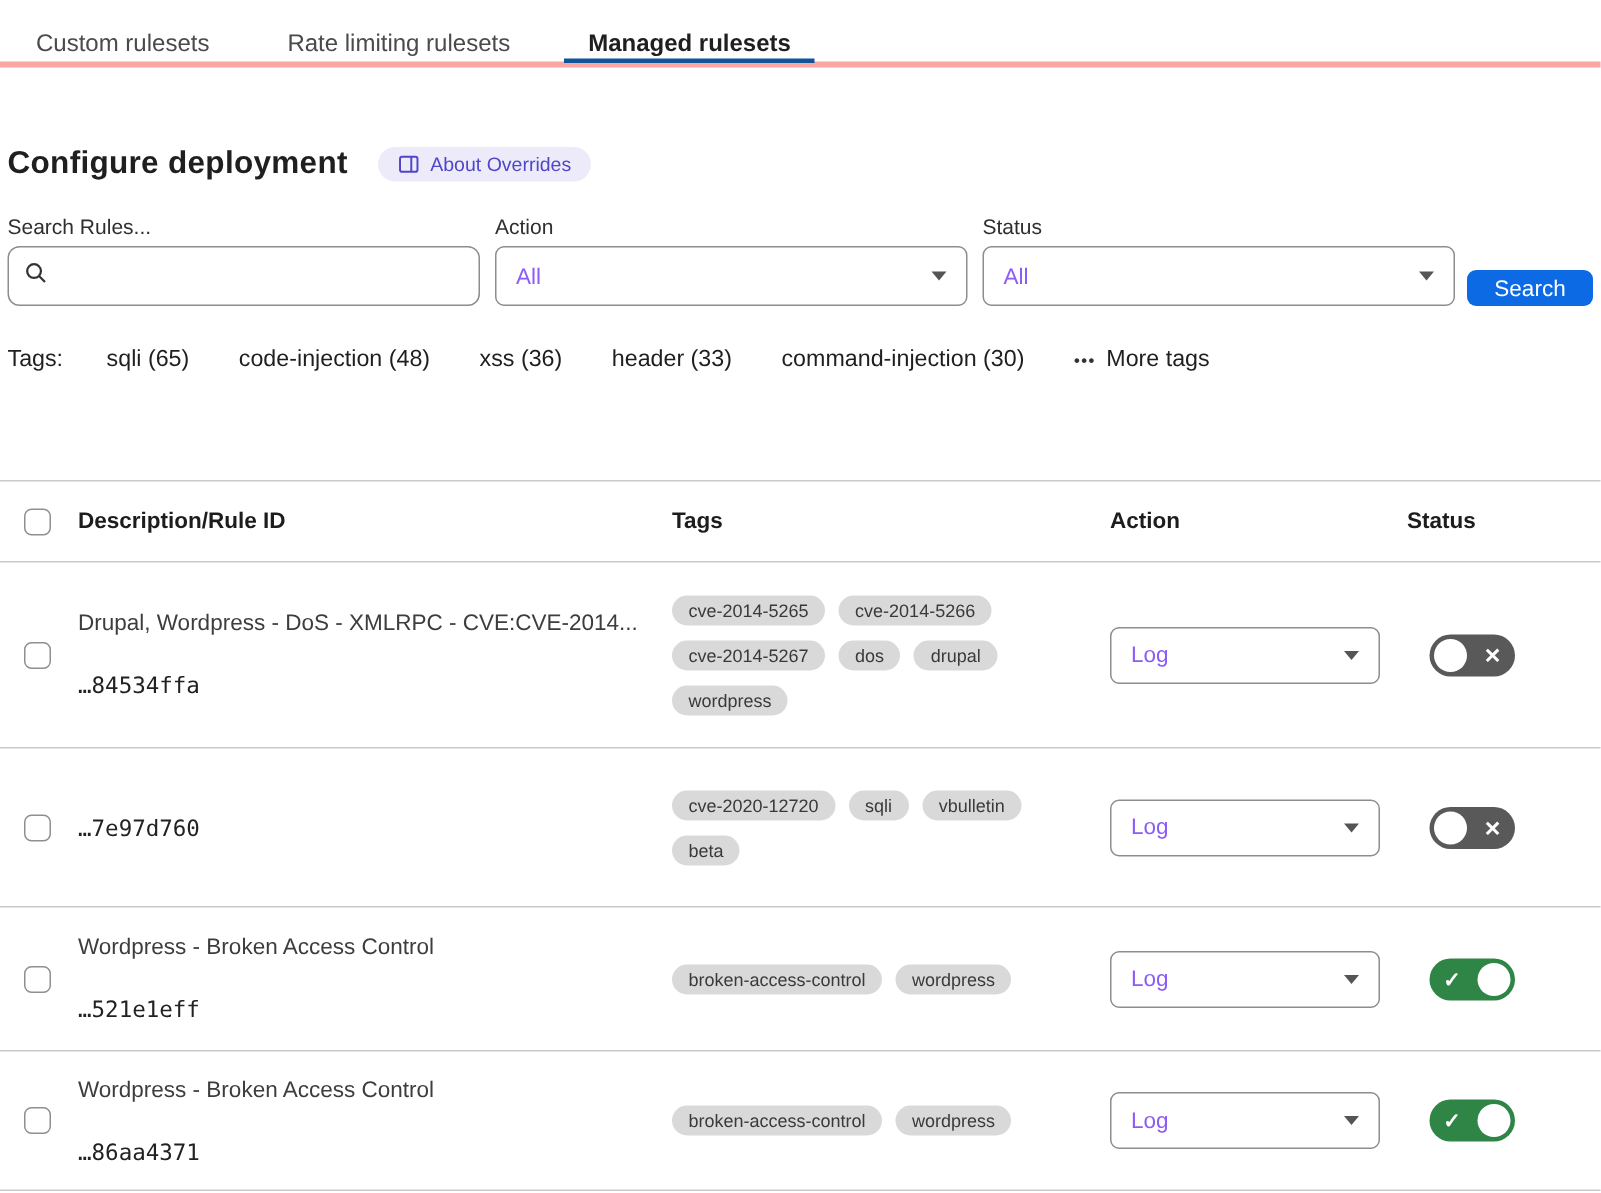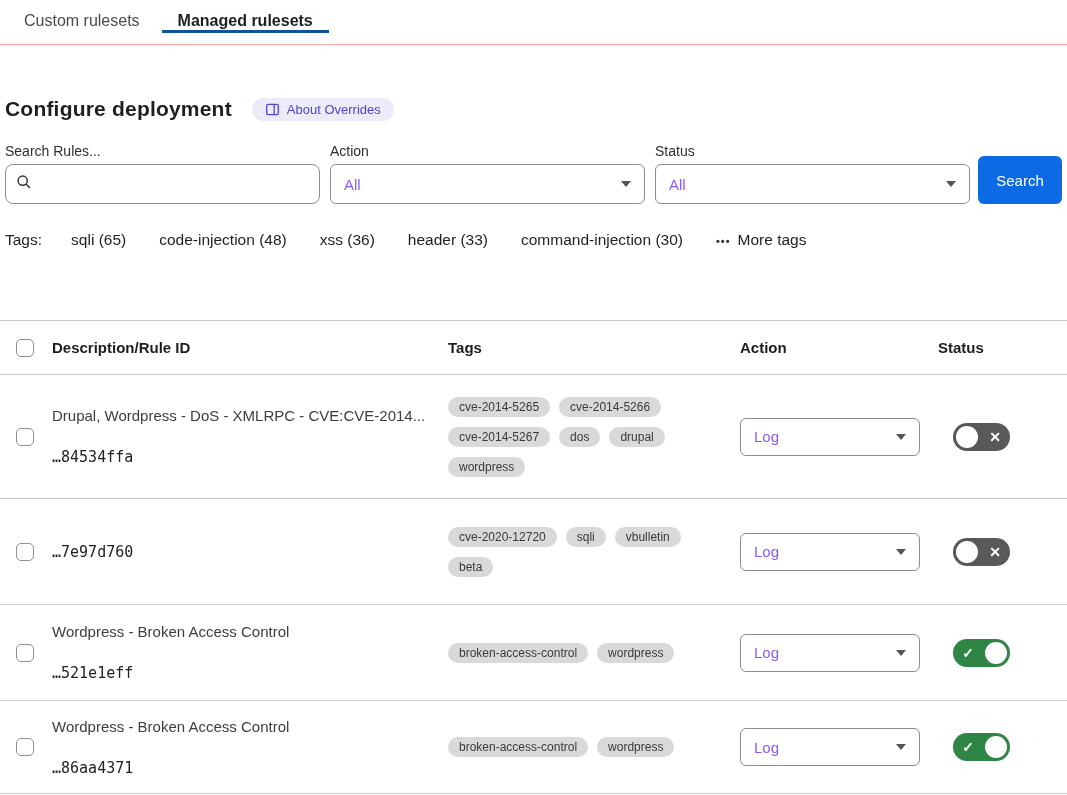--- a/index.html
+++ b/index.html
@@ -6,22 +6,22 @@
   html,body { background:#fff; }
   body {
     width:1067px; height:795px; overflow:hidden;
     font-family:"Liberation Sans", sans-serif;
     color:#1f1f1f;
   }
   .page { width:1067px; height:795px; position:relative; }
 
   
   .tabbar {
-    display:flex; align-items:center; height:45px;
-    padding-left:8px; border-bottom:1px solid #fca5a5;
+    display:flex; align-items:flex-end; height:45px;
+    padding-left:8px; border-bottom:4px solid #fca5a5;gap:14px;
   }
   .tab {
     display:flex; align-items:center; padding:0 16px; margin-right:6px;
     font-size:16px; color:#4a4a4a; cursor:pointer;
     border-bottom:3px solid transparent; margin-bottom:-1px;
   }
   .tab.active { color:#1f1f1f; font-weight:700; border-bottom-color:#0f5499; }
 
   
   .content { padding:0 5px; }
@@ -55,21 +55,21 @@
   }
   .filters .select { width:315px; height:40px; margin-right:10px; }
   .fgroup.search { margin-right:10px; }
   .caret {
     position:absolute; right:13px; top:50%; transform:translateY(-50%);
     width:0; height:0;
     border-left:5px solid transparent; border-right:5px solid transparent;
     border-top:6px solid #555;
   }
   .search-btn {
-    width:86px; height:48px; margin-left:-2px;
+    width:86px; height:24px; margin-left:-2px;
     background:#0d6ae5; color:#fff; border:none; border-radius:6px;
     font-size:15px; cursor:pointer; font-family:"Liberation Sans", sans-serif;
   }
 
   
   .tagsbar { display:flex; align-items:center; margin-top:27px; font-size:15.5px; }
   .tagsbar .tlabel { color:#1f1f1f; margin-right:29px; }
   .tagsbar a.taglink { color:#1f1f1f; text-decoration:none; margin-right:33px; cursor:pointer; }
   .more-tags { display:flex; align-items:center; gap:7px; color:#1f1f1f; cursor:pointer; }
   .more-dots { font-size:11px; letter-spacing:1px; color:#333; font-weight:700; position:relative; top:1px; }
@@ -122,20 +122,21 @@
   .row3 { height:96px; }
   .row4 { height:94px; }
 </style>
 </head>
 <body>
 
 <div class="page">
 
   <div class="tabbar">
     <div class="tab">Custom rulesets</div>
+    <div class="tab">Rate limiting rulesets</div>
     <div class="tab active">Managed rulesets</div>
   </div>
 
   <div class="content">
 
     <div class="page-header">
       <span class="page-title">Configure deployment</span>
       <span class="about-badge">
         <span>
           <svg width="15" height="15" viewBox="0 0 16 16">

